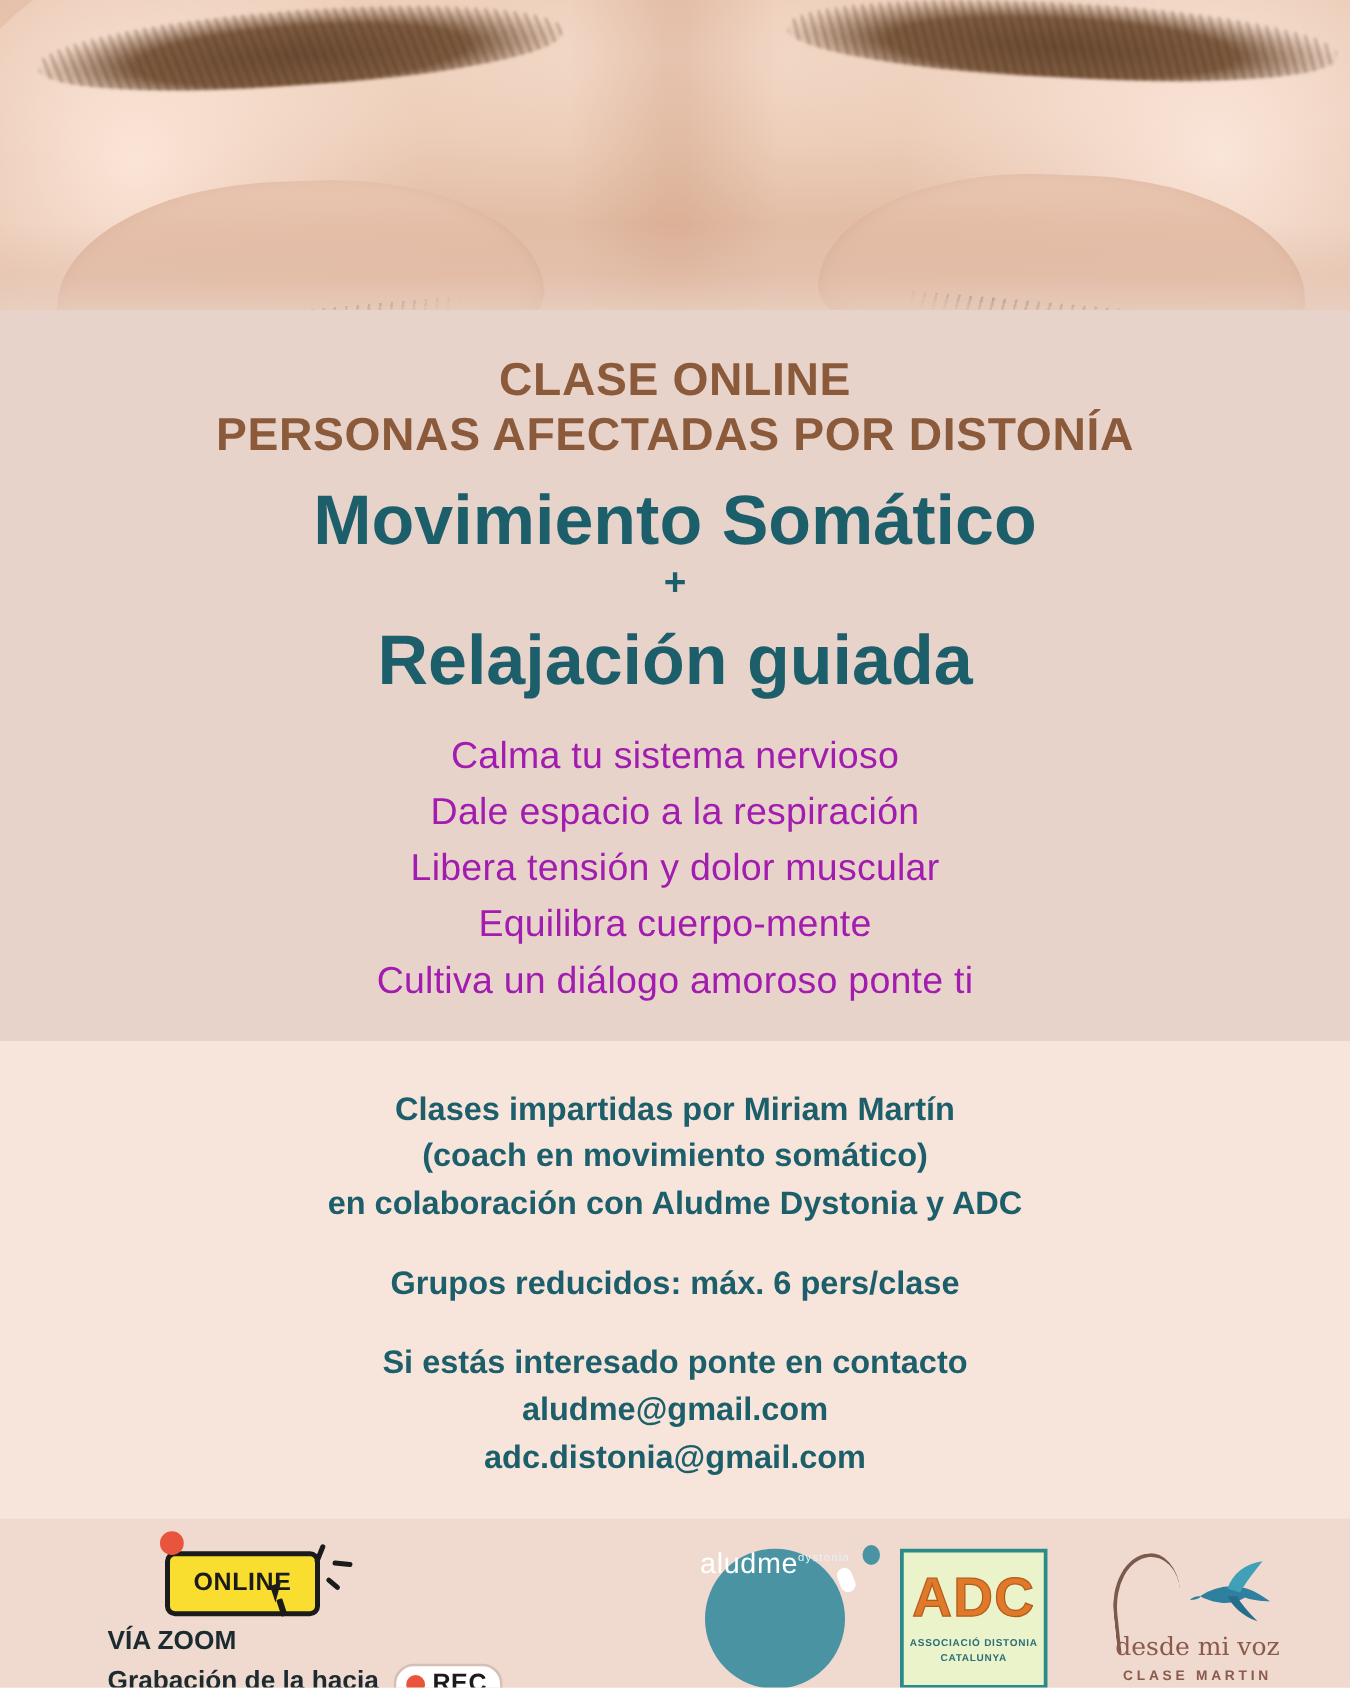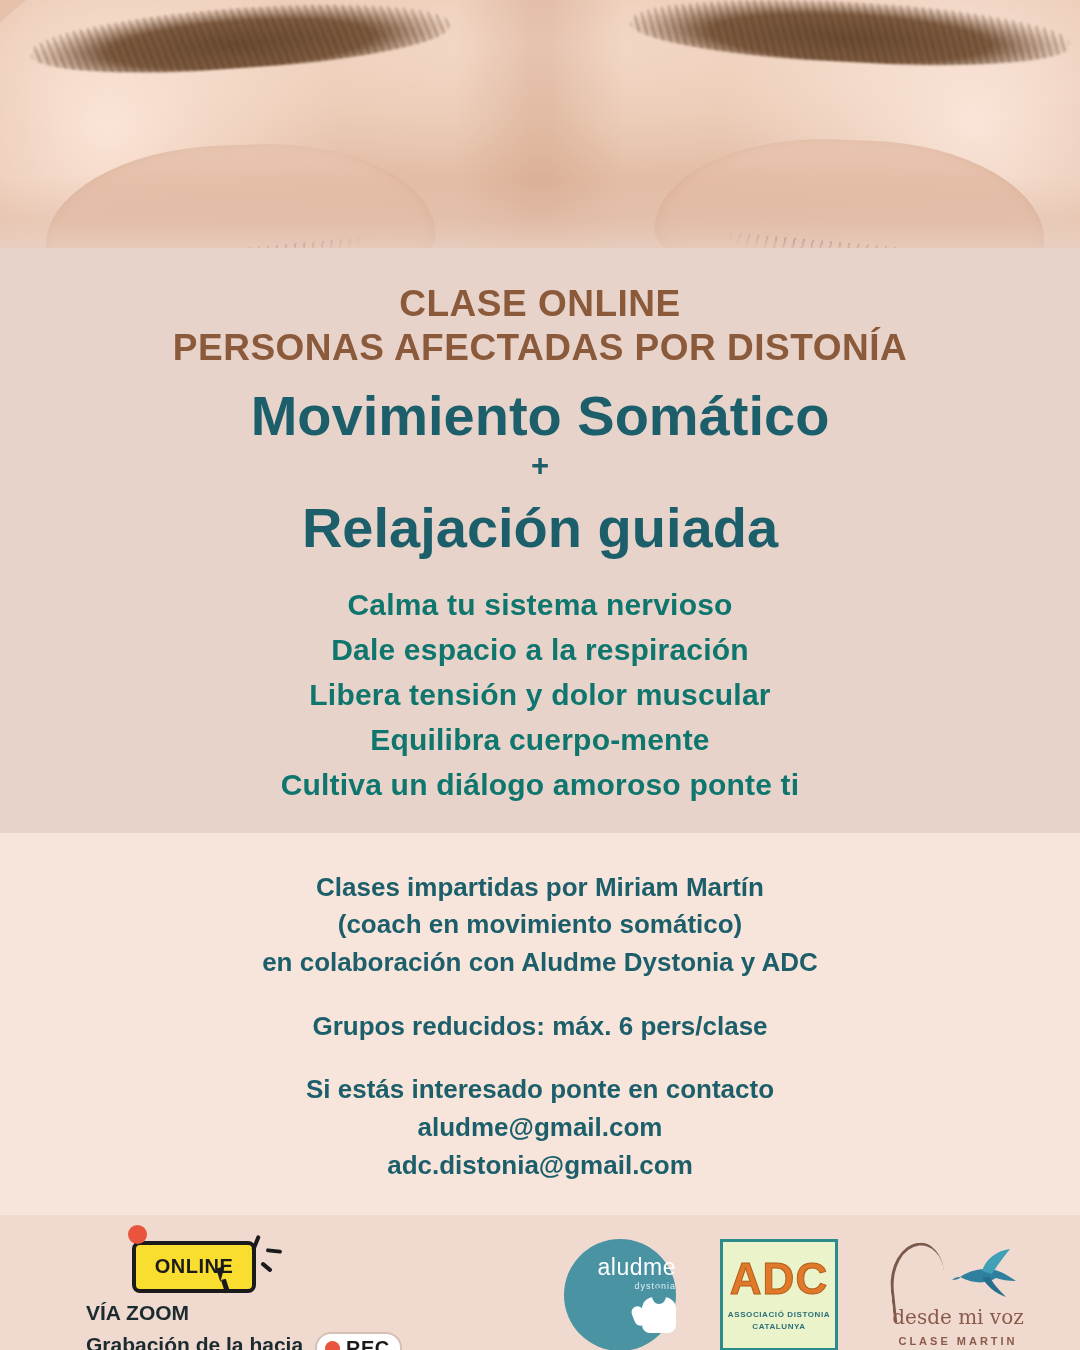--- a/index.html
+++ b/index.html
@@ -149,22 +149,22 @@
     color: #1c5f6b;
     font-weight: 700;
     font-size: 31px;
     line-height: 1;
     margin: 2px 0 2px;
   }
   .benefits {
     margin-top: 22px;
   }
   .benefit {
-    color: #0f766e;
-    font-weight: 700;
+    color: #a21caf;
+    font-weight: 400;
     font-size: 30px;
     line-height: 1.5;
     letter-spacing: .2px;
   }
 
   
   .band-info {
     background: #f7e4da;
     text-align: center;
     padding: 36px 52px 30px;
@@ -286,22 +286,22 @@
     display: flex;
     align-items: center;
     gap: 44px;
   }
   
   .logo-aludme {
     width: 112px; height: 112px;
     border-radius: 50%;
     background: #4a93a3;
     display: flex;
-    flex-direction: column;
-    align-items: flex-end;
+    flex-direction: row;
+    align-items: flex-start;
     justify-content: center;
     position: relative;
   }
   .aludme-word {
     color: #fff;
     font-size: 23px;
     font-weight: 400;
     letter-spacing: .5px;
     line-height: 1;
   }

